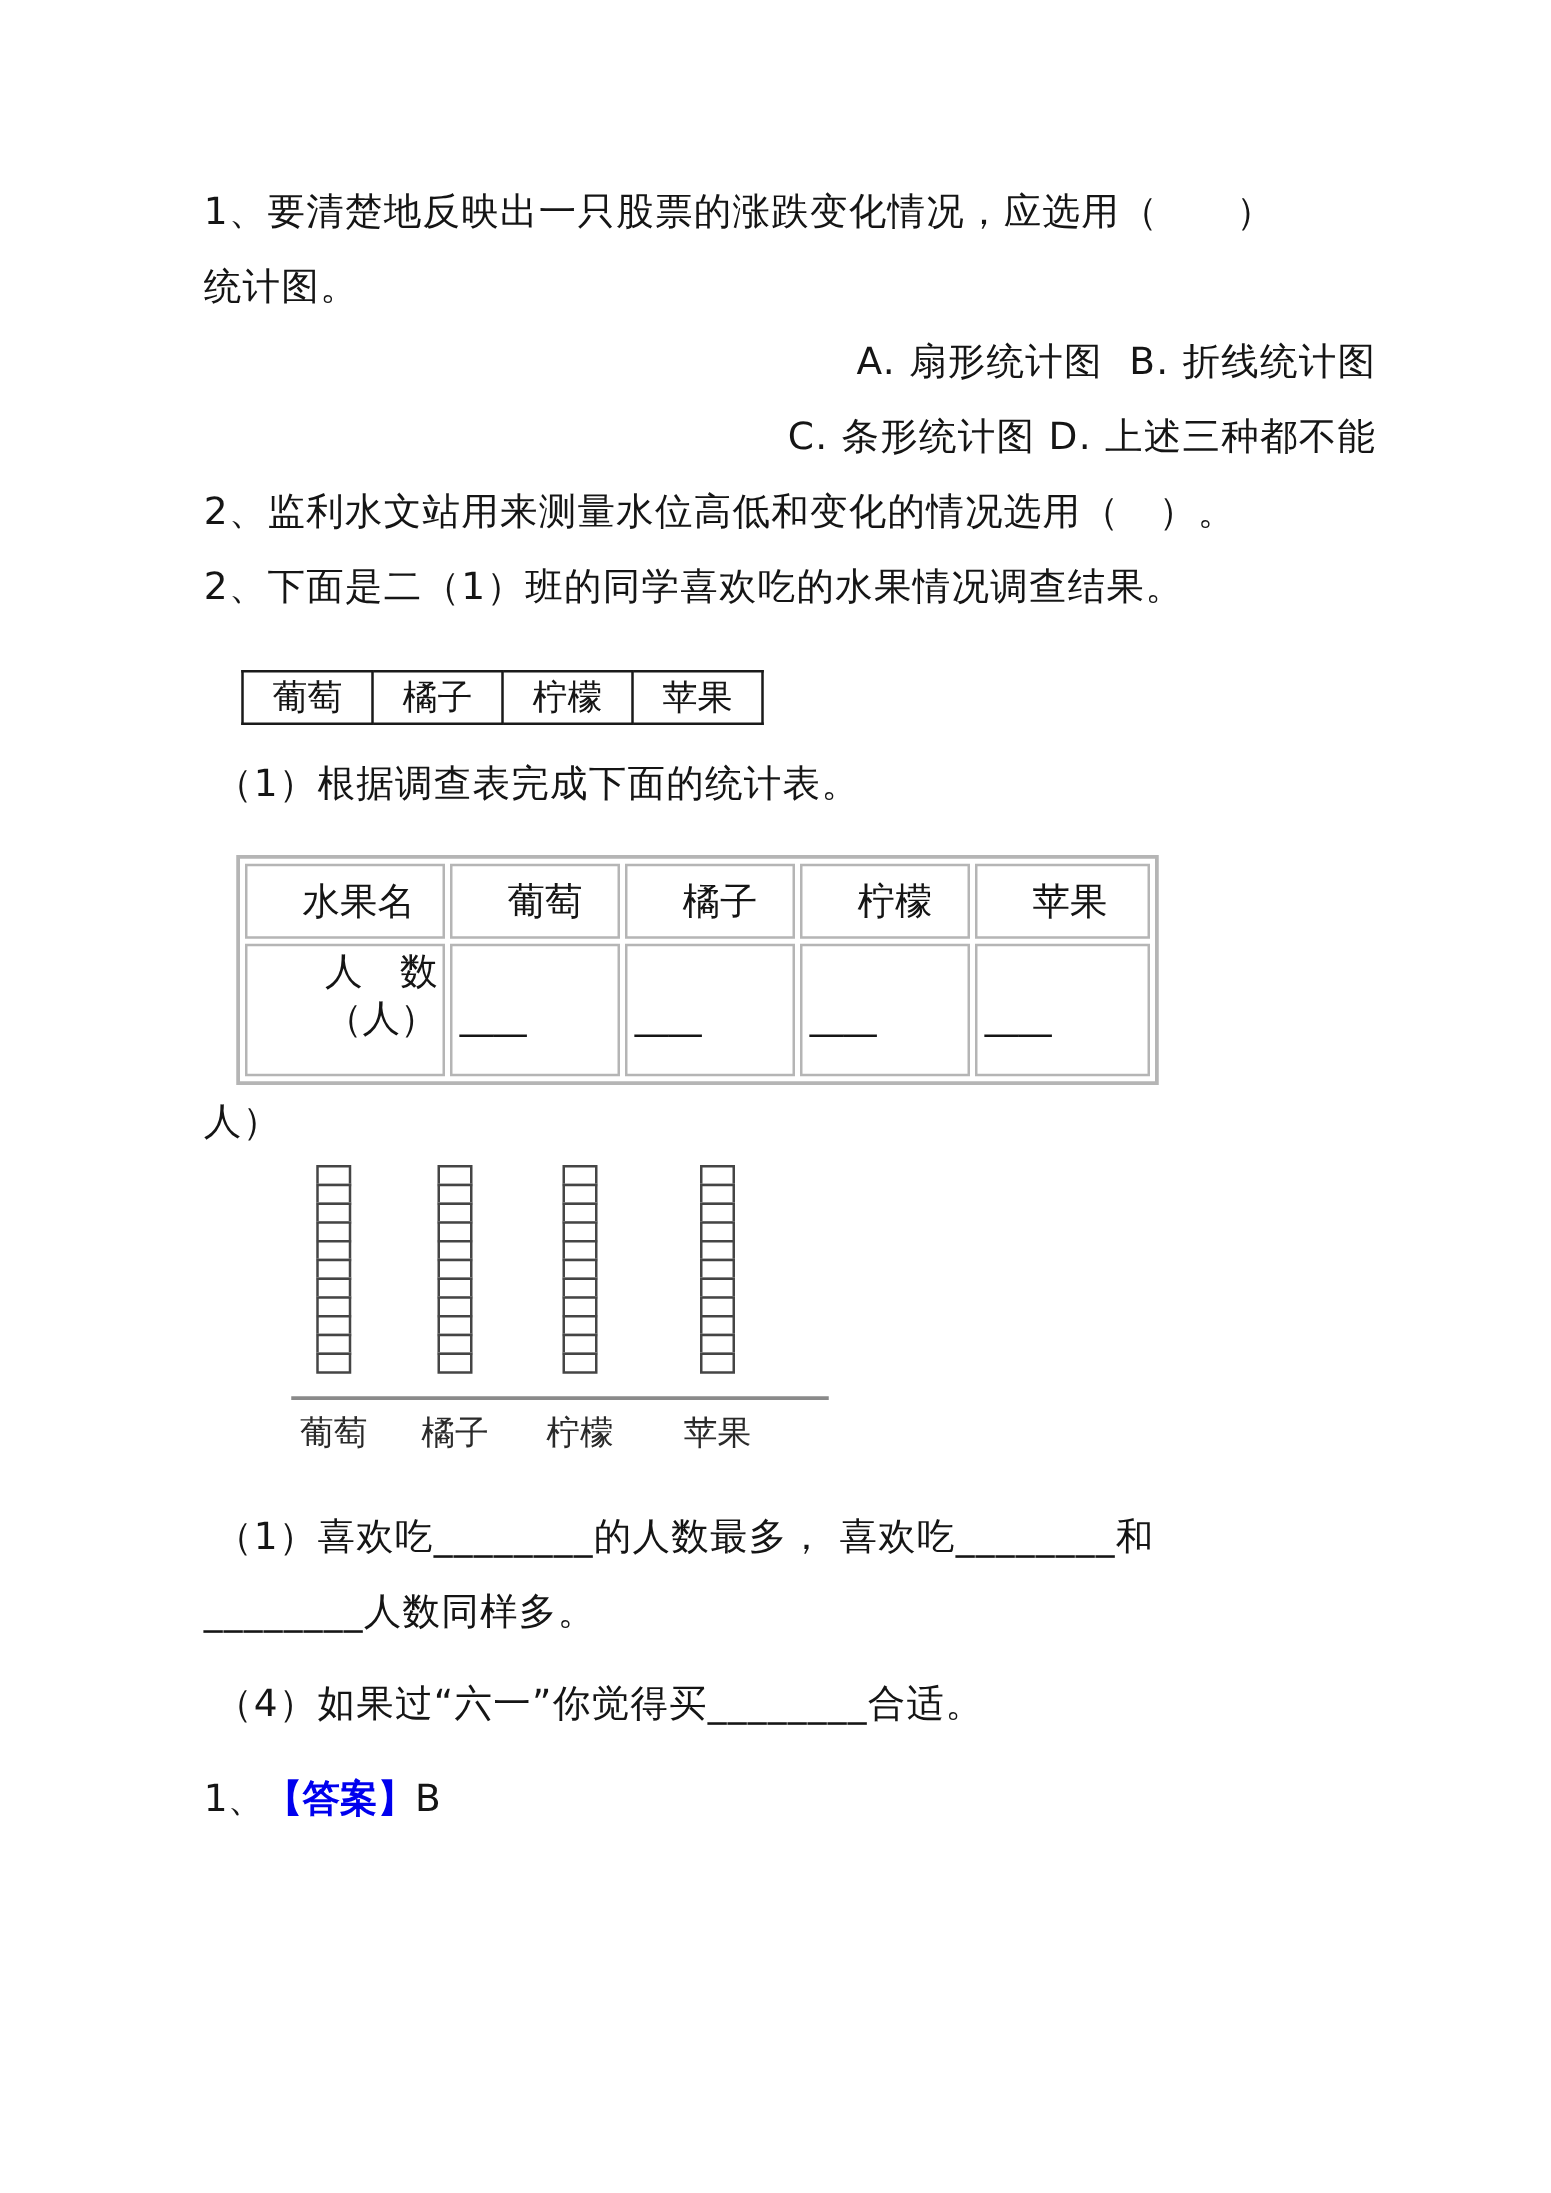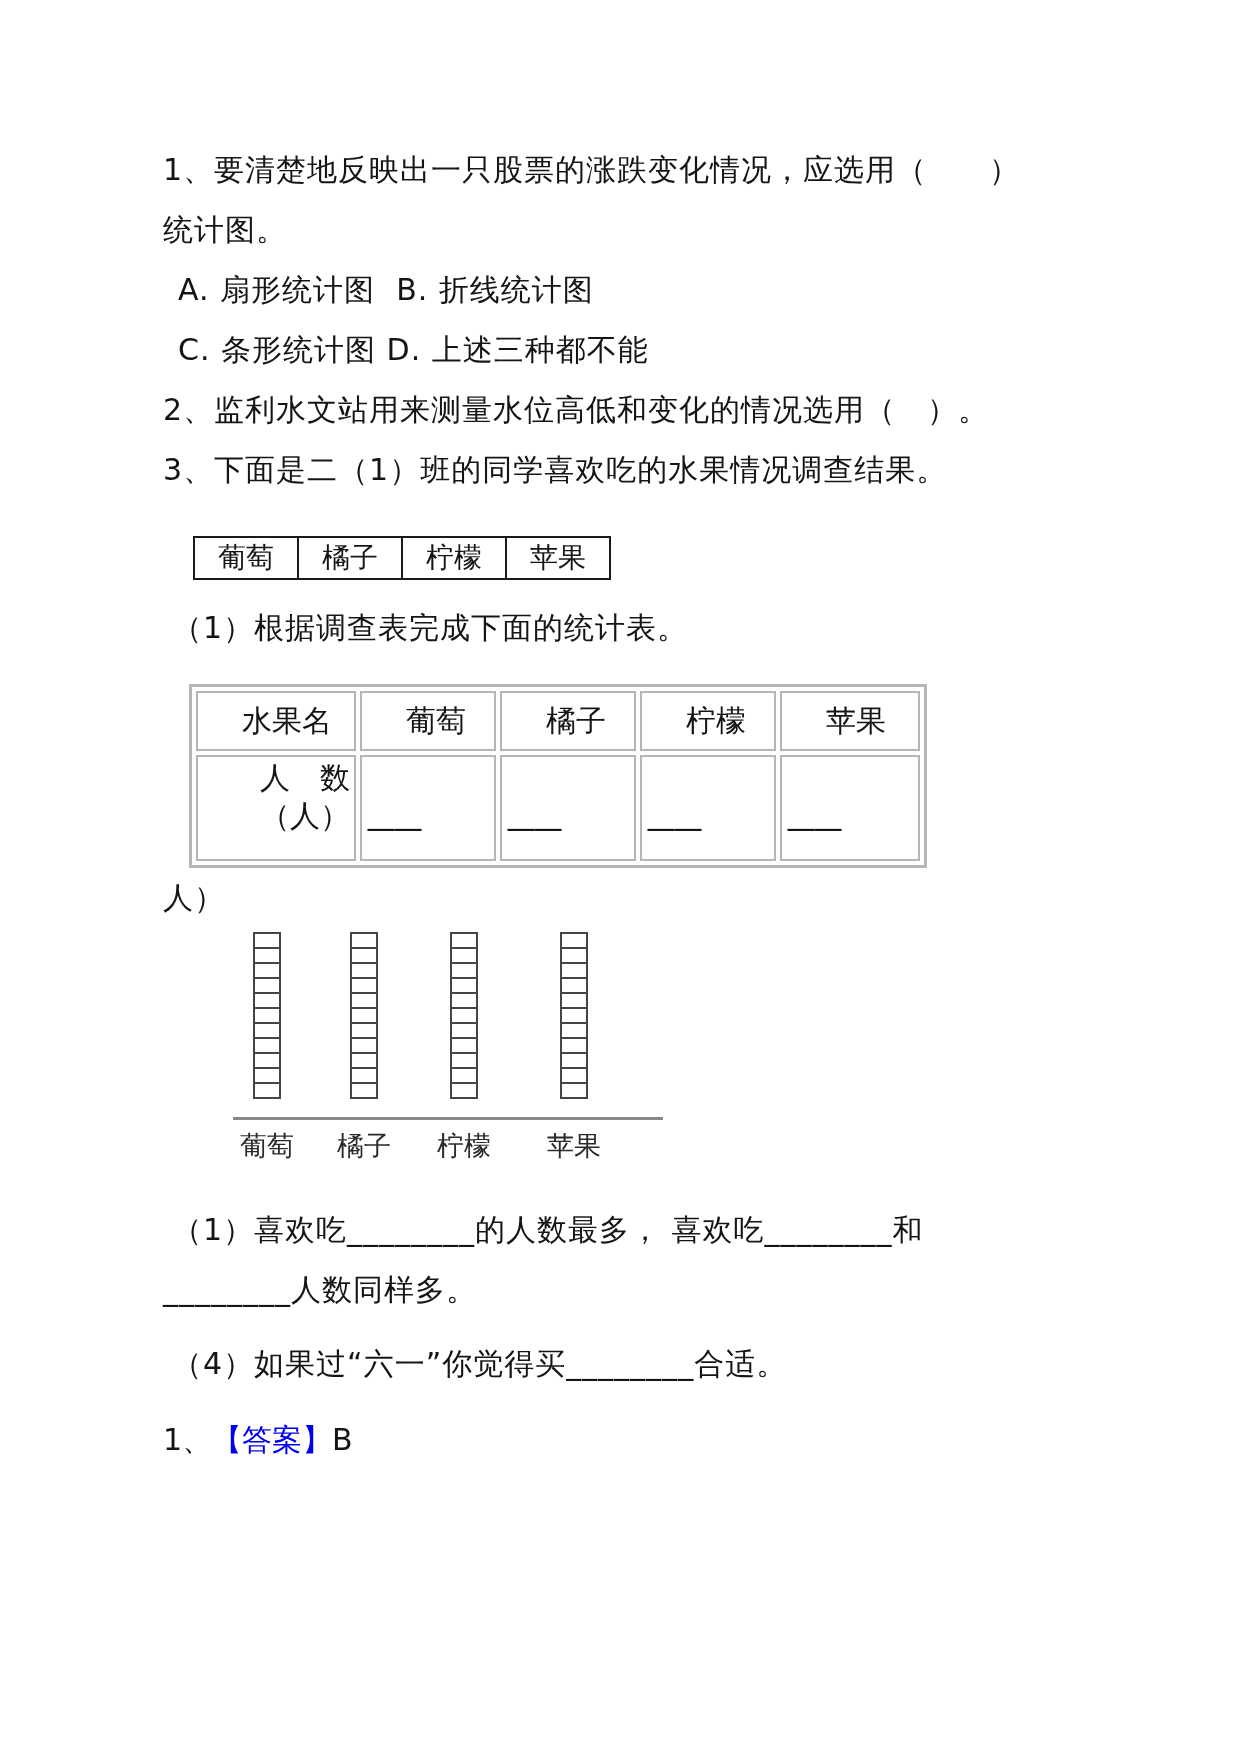--- a/index.html
+++ b/index.html
@@ -1,20 +1,20 @@
 <!DOCTYPE html>
 <html><head>
 <meta charset="utf-8">
 <style>
   html,body{margin:0;padding:0;background:#ffffff;}
   body{width:1241px;height:1754px;position:relative;overflow:hidden;
        font-family:"DejaVu Sans",sans-serif;color:#151515;}
   .content{padding:140px 140px 0 163px;}
   .line{font-size:30px;line-height:60px;white-space:pre;letter-spacing:1px;}
-  .indent-sm{padding-left:15px;}
+  .indent-sm{padding-left:15px;text-align:right;}
   .indent-xs{padding-left:9px;}
 
   
   table.tally{border-collapse:collapse;margin:36px 0 0 30px;}
   table.tally td,table.tally th{border:2px solid #1a1a1a;width:102px;height:40px;
        text-align:center;font-size:28px;font-weight:normal;padding:0;}
   .tally-sup{position:relative;top:-9px;letter-spacing:0;}
 
   
   table.stats{border-collapse:separate;border-spacing:4px;border:3px solid #b5b5b5;
@@ -36,37 +36,37 @@
   .grid-col.col-2{left:287px}.grid-col.col-3{left:397px}
   .grid-cell{height:13px;border:2px solid #454545;background:#fff;margin-top:-2px;}
   .grid-cell:first-child{margin-top:0;}
   .chart-baseline{position:absolute;top:185px;left:70px;width:430px;height:3px;background:#8a8a8a;}
   .grid-label{position:absolute;top:196px;width:72px;text-align:center;font-size:27px;color:#2a2a2a;}
   .grid-label.lab-0{left:68px}.grid-label.lab-1{left:165px}
   .grid-label.lab-2{left:265px}.grid-label.lab-3{left:375px}
 
   
   .answer{font-size:30px;line-height:60px;margin-top:16px;white-space:pre;}
-  .answer .tag{font-weight:normal;}
+  .answer .tag{font-weight:bold;}
   .answer .val{font-family:"DejaVu Sans",sans-serif;}
   .mt1{margin-top:14px;} .mt2{margin-top:30px;} .mt3{margin-top:18px;}
 </style>
 </head>
 <body>
 
 <div class="content">
 
   <div class="line">1、要清楚地反映出一只股票的涨跌变化情况，应选用（　　）</div>
   <div class="line">统计图。</div>
   <div class="line indent-sm">A. 扇形统计图  B. 折线统计图</div>
   <div class="line indent-sm">C. 条形统计图 D. 上述三种都不能</div>
 
   <div class="line">2、监利水文站用来测量水位高低和变化的情况选用（　）。</div>
 
-  <div class="line">3、下面是二（1）班的同学喜欢吃的水果情况调查结果。</div>
+  <div class="line">2、下面是二（1）班的同学喜欢吃的水果情况调查结果。</div>
 
   <table class="tally">
     <tbody>
         <tr>
       <th>葡萄</th>
       <th>橘子</th>
       <th>柠檬</th>
       <th>苹果</th>
     </tr>
   </tbody>

